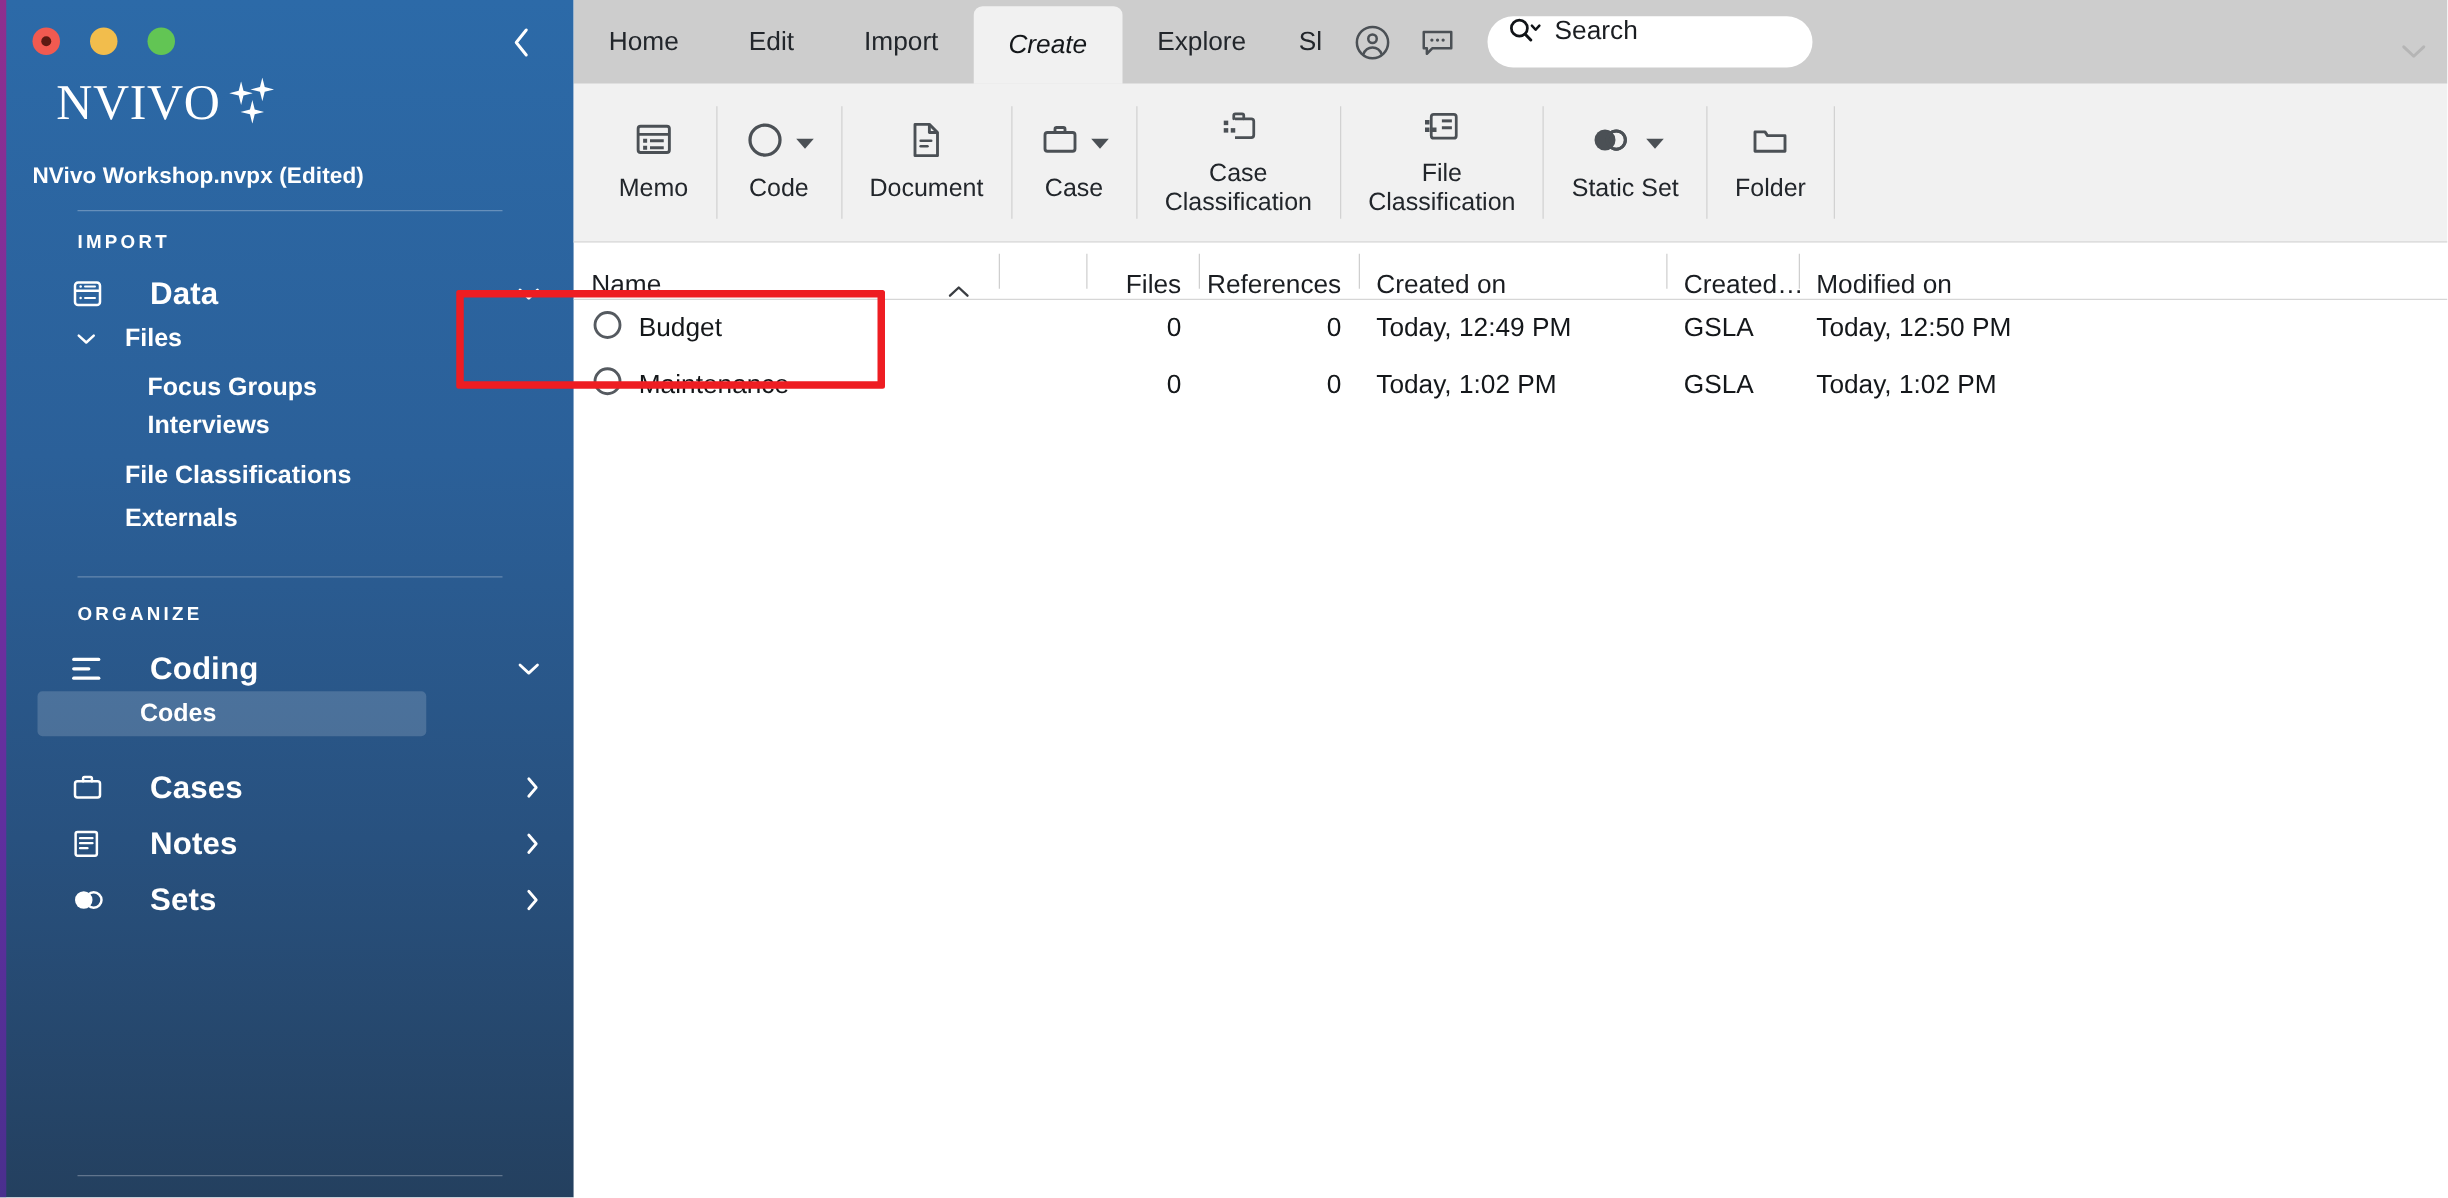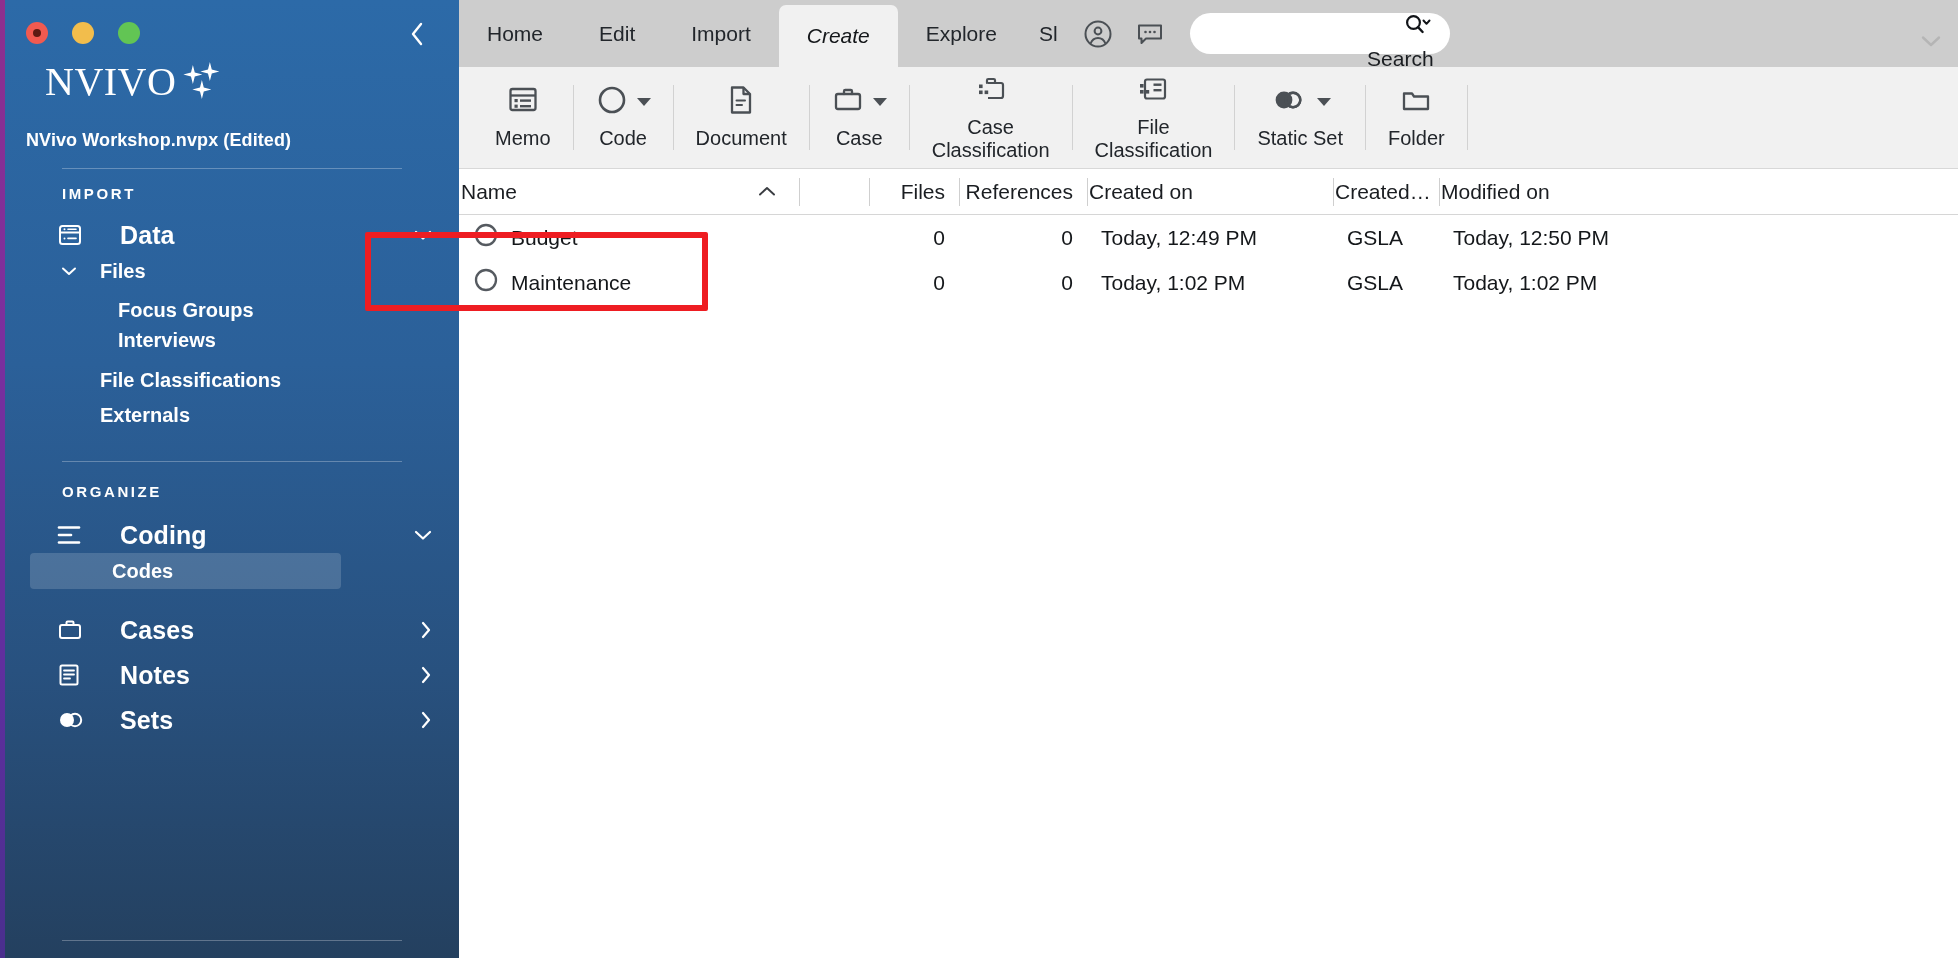--- a/index.html
+++ b/index.html
@@ -155,33 +155,32 @@
   .tab.truncated { padding: 0 14px; }
   .tabbar-icon {
     width: 52px; height: 67px;
     display: flex; align-items: center; justify-content: center;
     color: #4b5055;
   }
   #searchbox {
     margin-left: 14px; margin-bottom: 13px;
     width: 260px; height: 41px;
     background: #ffffff; border-radius: 21px;
-    display: flex; align-items: flex-end; gap: 8px;
+    display: flex; align-items: flex-start; gap: 8px;
     padding: 0 16px;
-    flex-direction: column;
   }
   #searchbox .placeholder { font-size: 21px; color: #1a1d21; }
   #tabbar-collapse {
     margin-left: auto; margin-right: 14px; margin-bottom: 18px;
     color: #b5b5b5; display: flex; align-items: center;
   }
 
   
   #ribbon {
-    position: relative; height: 102px; background: #f1f1f1;
+    position: relative; height: 127px; background: #f1f1f1;
     display: flex; align-items: stretch;
     border-bottom: 1px solid #d8d8d8;
   }
   .rb-spacer { width: 14px; }
   .rb-btn {
     position: relative;
     display: flex; flex-direction: column;
     align-items: center; justify-content: center;
     gap: 8px; padding: 0 22px; min-width: 96px;
     color: #2a2d31;
@@ -197,21 +196,21 @@
 
   
   #table { position: relative; width: 100%; }
   #thead {
     display: flex; align-items: center;
     height: 46px; border-bottom: 1px solid #d6d6d6;
     font-size: 21px; color: #1a1d21;
   }
   #thead .th {
     position: relative; height: 46px; display: flex;
-    align-items: center; padding-left: 2px;
+    align-items: flex-end; padding-left: 14px;
   }
   #thead .th + .th::before {
     content: ""; position: absolute; left: 0; top: 9px;
     width: 1px; height: 28px; background: #cfcfcf;
   }
   .th.num { justify-content: flex-end; padding-right: 14px; }
   .col-name    { width: 340px; }
   .col-gap     { width: 70px; }
   .col-files   { width: 90px; }
   .col-refs    { width: 128px; }

